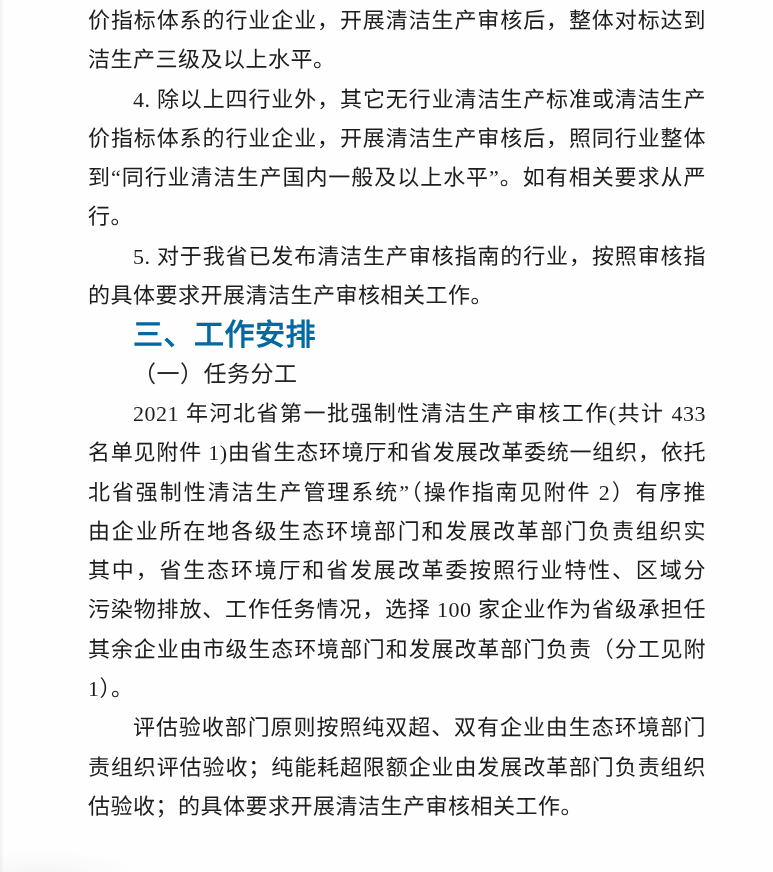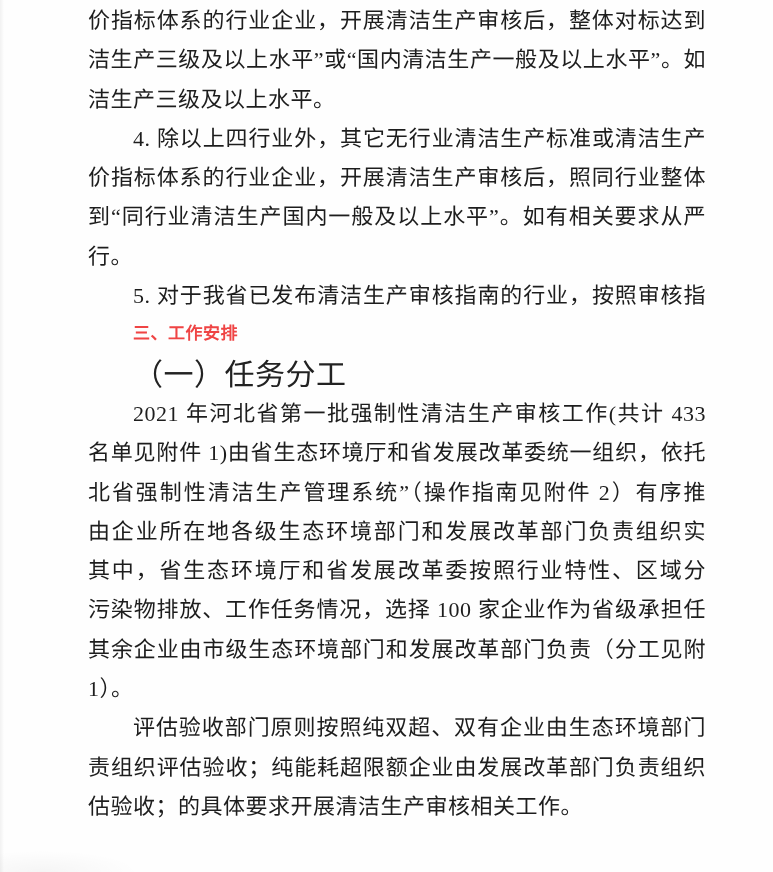--- a/index.html
+++ b/index.html
@@ -52,45 +52,45 @@
     overflow: hidden;
   }
   .line.fill {
     
     text-align-last: justify;
   }
   .line.indent {
     text-indent: 45px;
   }
   .line.h-bold {
-    font-family: Liberation Mono, monospace;
+    font-family: Liberation Sans, sans-serif;
     font-weight: 700;
-    font-size: 17px;
-    color: #ef4444;
+    font-size: 30px;
+    color: #0369a1;
   }
   .line.h-kai {
-    font-size: 30px;
+    font-size: 23px;
     color: #222222;
   }
 </style>
 </head>
 <body>
 
 <div class="page">
   <div class="scan-edge"></div>
   <div class="scan-smudge"></div>
   <div class="text-block" id="text-block">
       <div class="line fill">价指标体系的行业企业，开展清洁生产审核后，整体对标达到“清</div>
-      <div class="line fill">洁生产三级及以上水平”或“国内清洁生产一般及以上水平”。如</div>
       <div class="line">洁生产三级及以上水平。</div>
       <div class="line indent fill">4. 除以上四行业外，其它无行业清洁生产标准或清洁生产评</div>
       <div class="line fill">价指标体系的行业企业，开展清洁生产审核后，照同行业整体达</div>
       <div class="line fill">到“同行业清洁生产国内一般及以上水平”。如有相关要求从严执</div>
       <div class="line">行。</div>
       <div class="line indent fill">5. 对于我省已发布清洁生产审核指南的行业，按照审核指南</div>
+      <div class="line">的具体要求开展清洁生产审核相关工作。</div>
       <div class="line indent h-bold">三、工作安排</div>
       <div class="line indent h-kai">（一）任务分工</div>
       <div class="line indent fill">2021 年河北省第一批强制性清洁生产审核工作(共计 433 家，</div>
       <div class="line fill">名单见附件 1)由省生态环境厅和省发展改革委统一组织，依托“河</div>
       <div class="line fill">北省强制性清洁生产管理系统”（操作指南见附件 2）有序推进，</div>
       <div class="line fill">由企业所在地各级生态环境部门和发展改革部门负责组织实施。</div>
       <div class="line fill">其中，省生态环境厅和省发展改革委按照行业特性、区域分布、</div>
       <div class="line fill">污染物排放、工作任务情况，选择 100 家企业作为省级承担任务；</div>
       <div class="line fill">其余企业由市级生态环境部门和发展改革部门负责（分工见附件</div>
       <div class="line">1）。</div>

